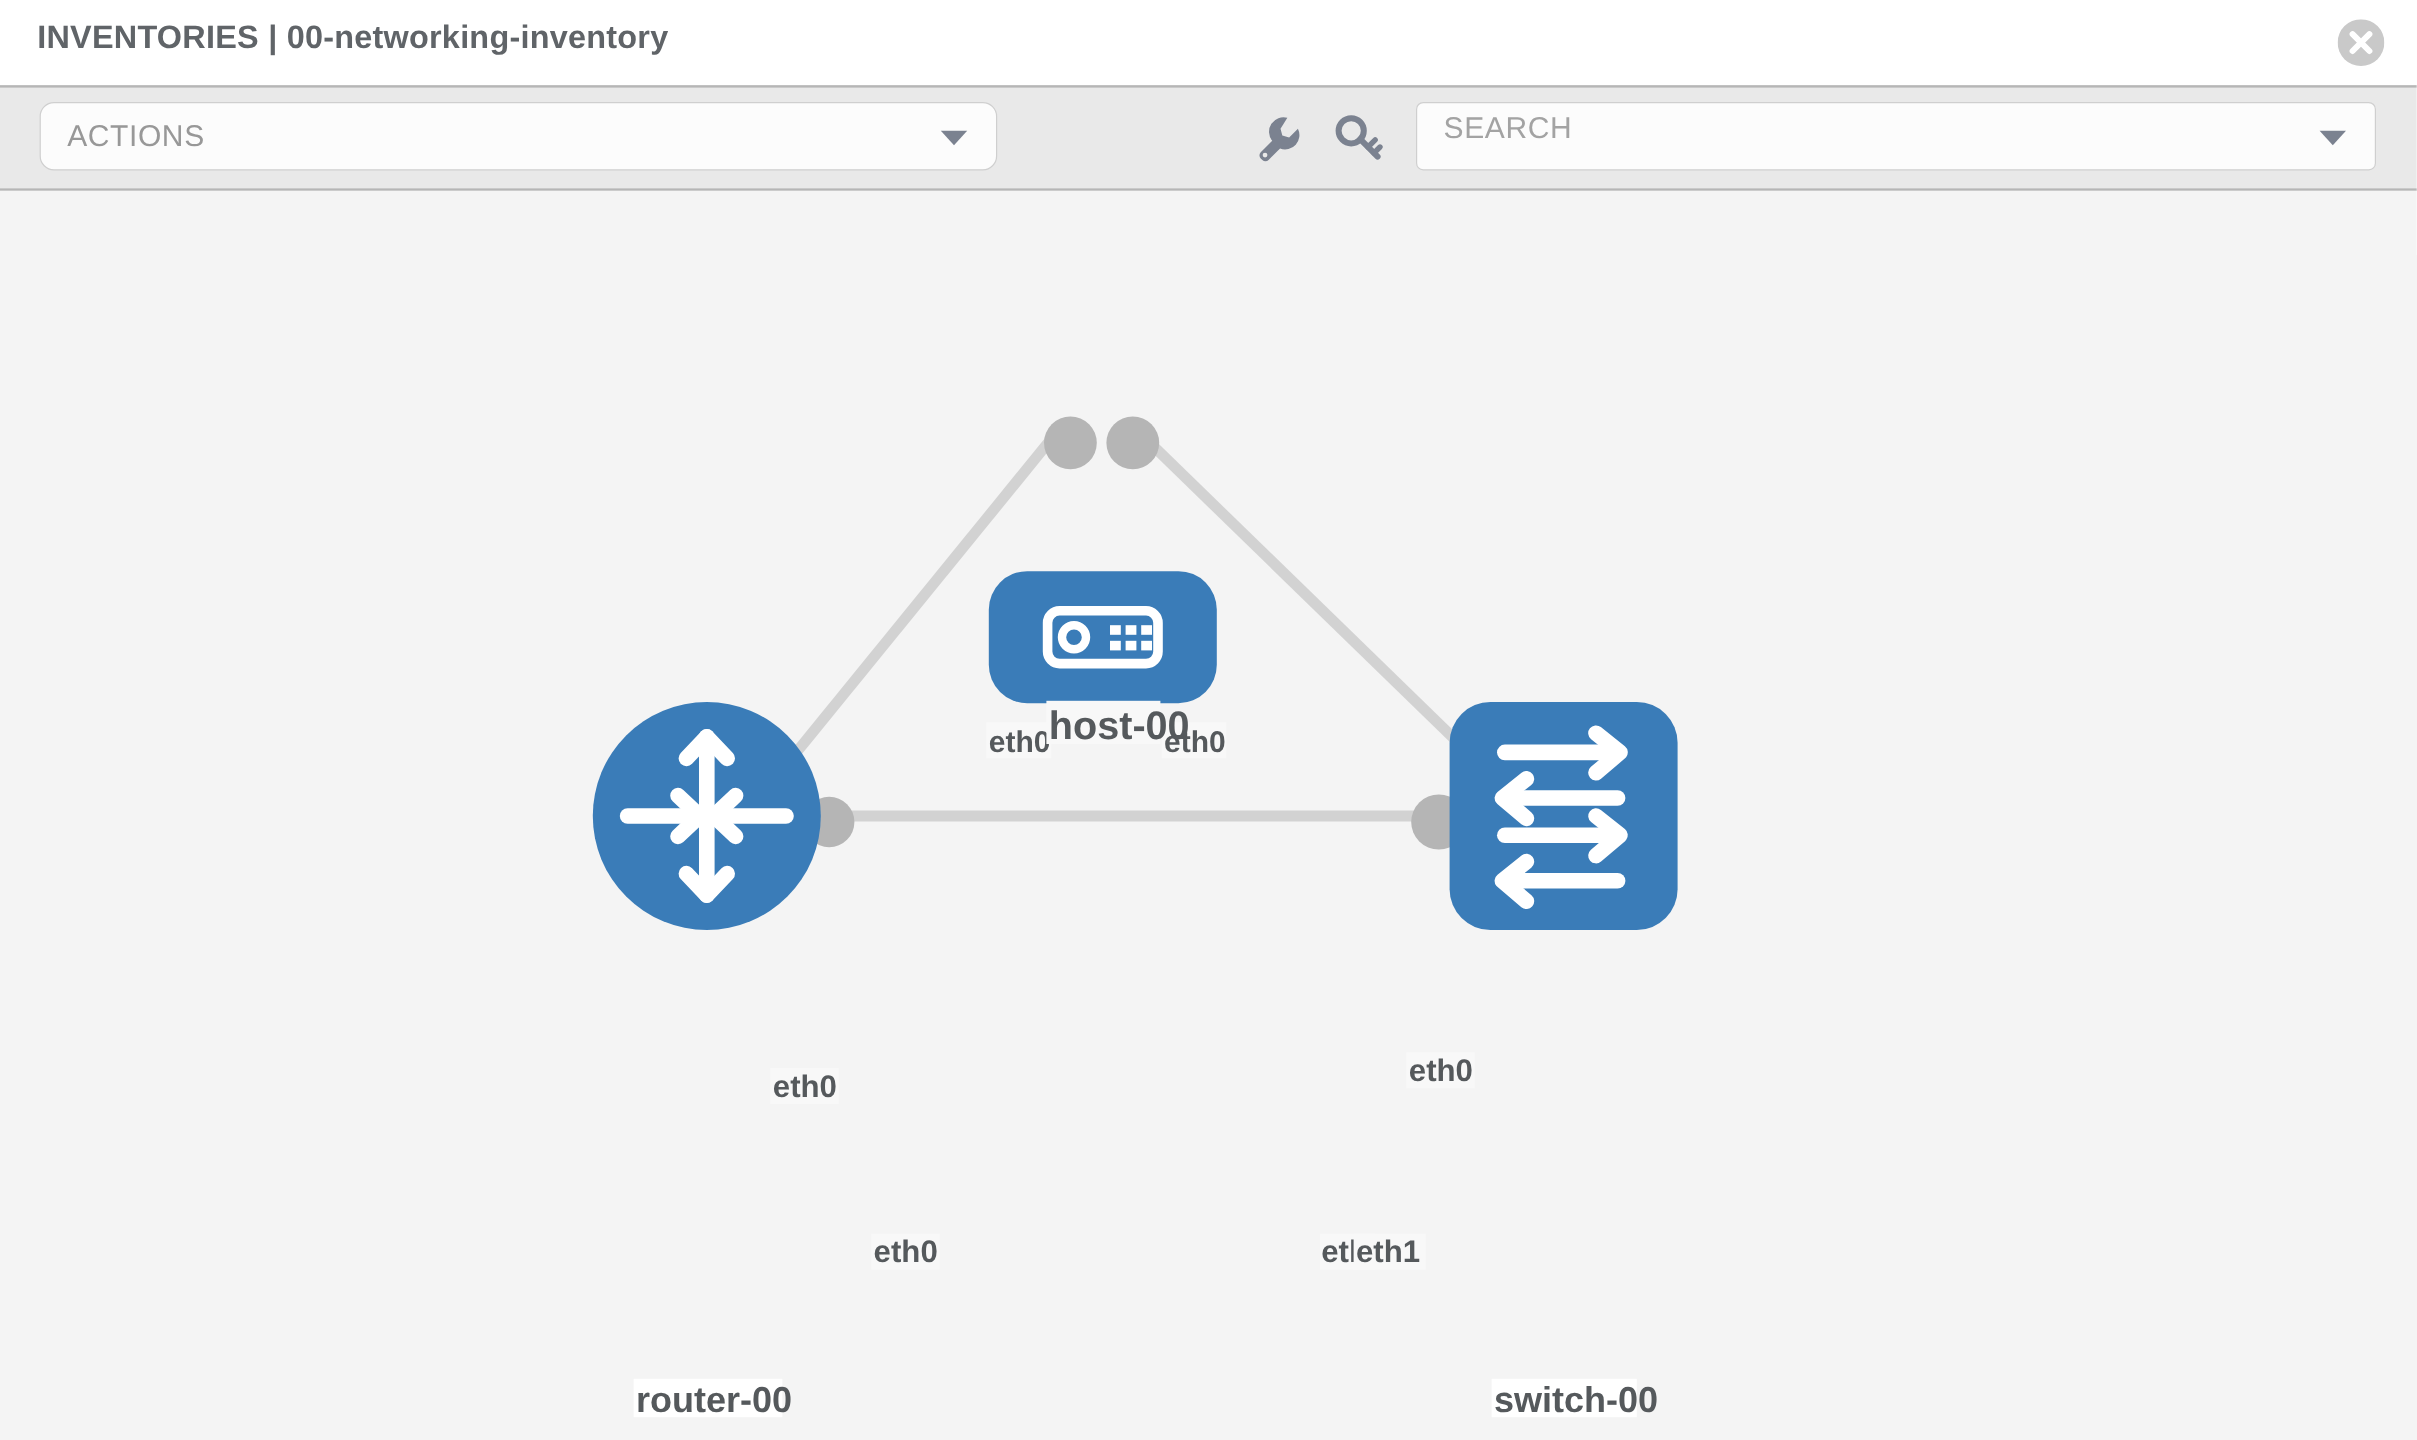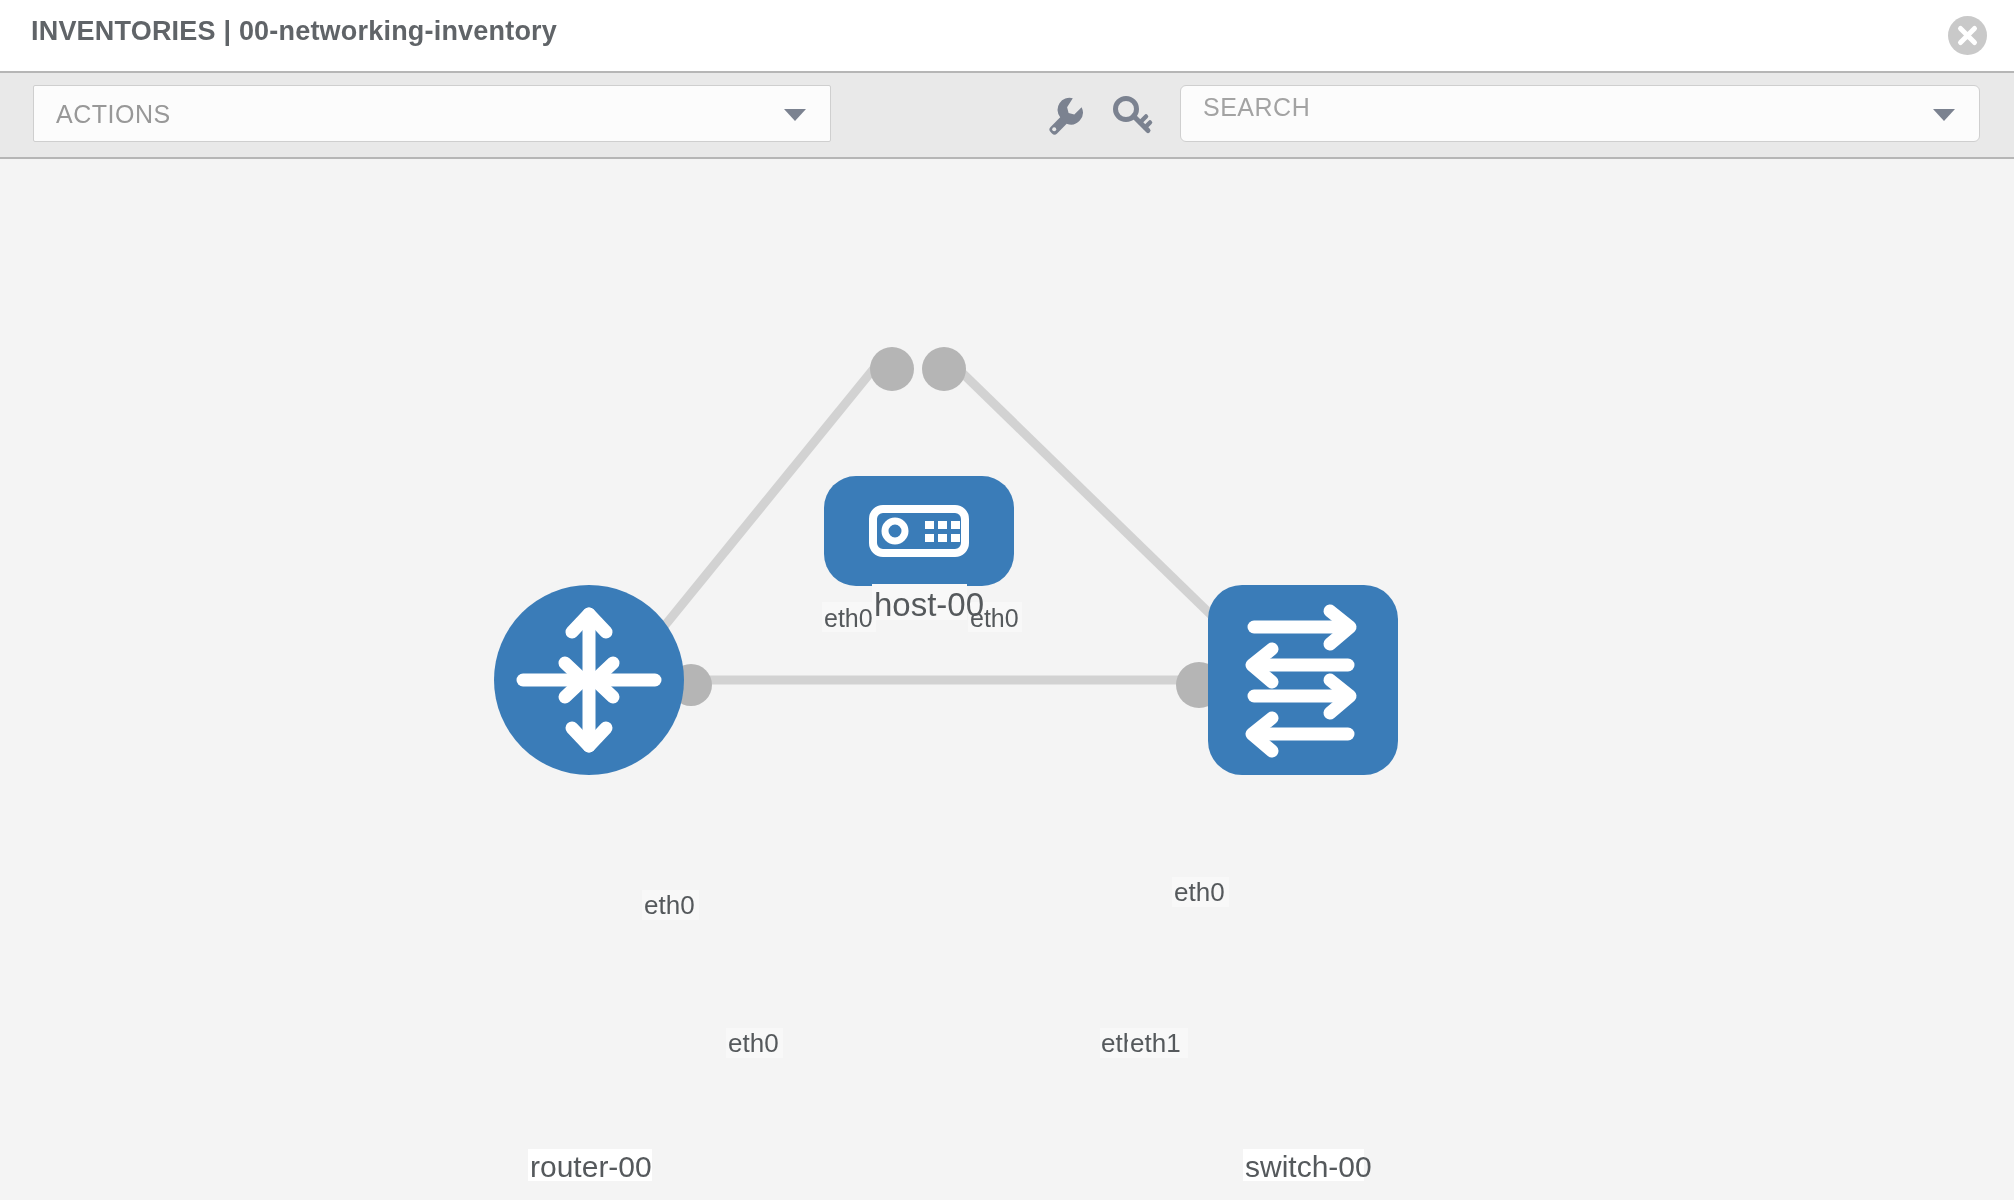--- a/index.html
+++ b/index.html
@@ -63,21 +63,21 @@
     box-sizing: border-box;
   }
   .actions-select {
     position: absolute;
     left: 33px;
     top: 12px;
     width: 798px;
     height: 57px;
     background: #fcfcfc;
     border: 1px solid #cfcfcf;
-    border-radius: 2px;
+    border-radius: 12px;
     box-sizing: border-box;
     cursor: pointer;
   }
   .actions-label {
     position: absolute;
     left: 22px;
     top: 14px;
     font-size: 25px;
     color: #989898;
     letter-spacing: 0.5px;
@@ -131,20 +131,21 @@
   .search-caret { right: 24px; top: 23px; }
 
   
   .canvas {
     position: absolute;
     left: 0; top: 159px;
     width: 2014px;
     height: 1041px;
     background: #f4f4f4;
     overflow: hidden;
+    font-weight: bold;
   }
   .topology-svg {
     position: absolute;
     left: 0; top: 0;
     width: 2014px;
     height: 1041px;
     display: block;
   }
 
   .edge-label {

